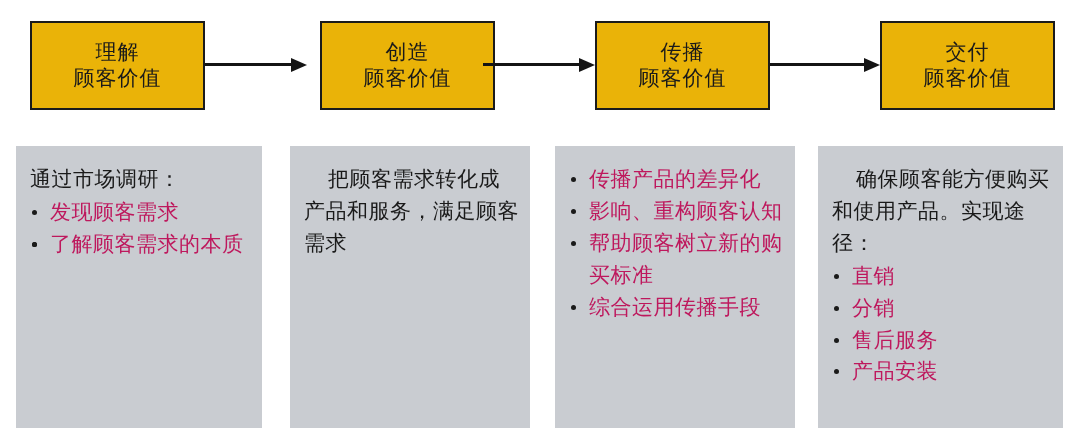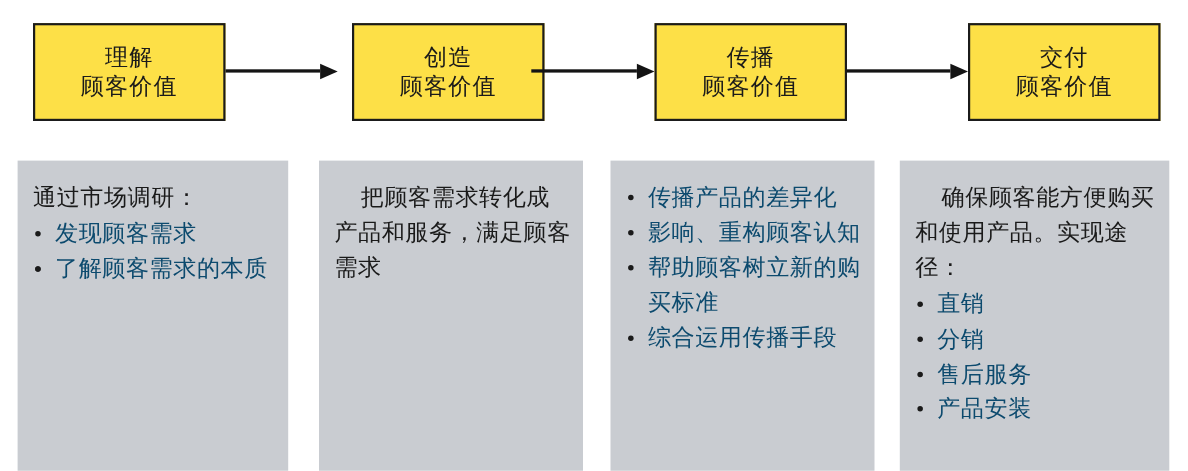--- a/index.html
+++ b/index.html
@@ -29,21 +29,21 @@
     width: 1080px;
     height: 132px;
   }
   .stage-box {
     position: absolute;
     top: 21px;
     width: 175px;
     height: 89px;
     box-sizing: border-box;
     border: 2px solid #1b1b1b;
-    background: #fde047;
+    background: #eab308;
     display: flex;
     flex-direction: column;
     align-items: center;
     justify-content: center;
     line-height: 1.22;
   }
   .stage-box .line {
     font-size: 21px;
     color: #1a1a1a;
     letter-spacing: 1px;
@@ -111,21 +111,21 @@
   .panel-para.no-indent { text-indent: 0; }
 
   .panel-list {
     list-style: none;
     margin: 0;
     padding: 0;
   }
   .panel-list li {
     position: relative;
     font-size: 21px;
-    color: #0c4a6e;
+    color: #be185d;
     line-height: 1.52;
     padding-left: 20px;
     letter-spacing: 0.5px;
   }
   .panel-list li .bullet {
     position: absolute;
     left: 2px;
     top: 13px;
     width: 5px;
     height: 5px;

